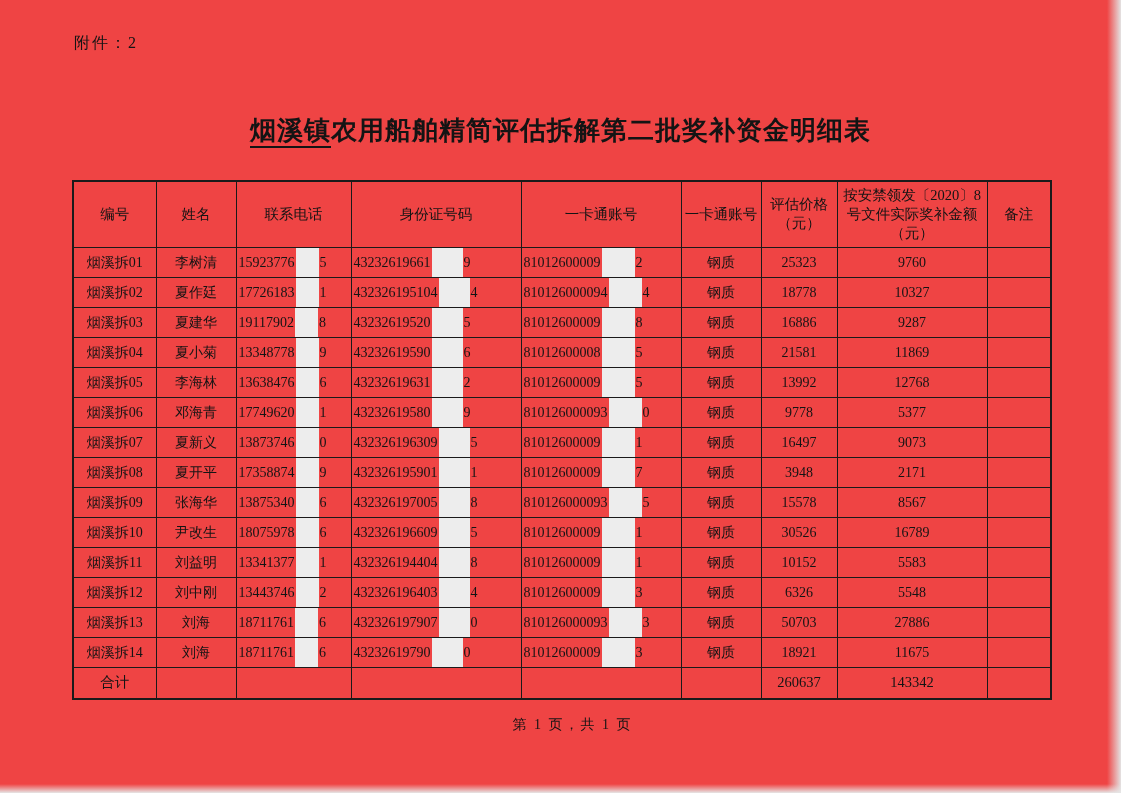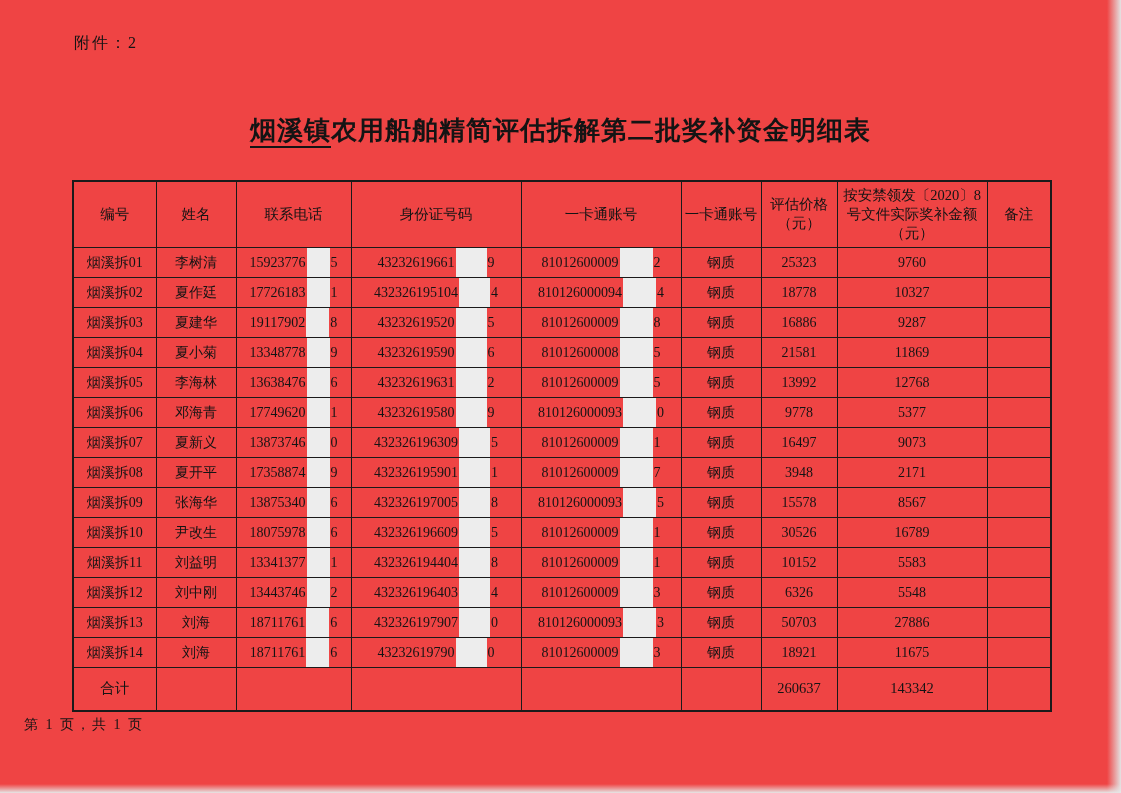--- a/index.html
+++ b/index.html
@@ -41,36 +41,36 @@
     padding:0 2px; overflow:visible;
     font-weight:normal;
   }
   .doc-table thead th {
     height:66px; font-size:14.5px; line-height:19px;
   }
   .doc-table tbody td {
     height:24px; font-size:14px; line-height:15px;
     white-space:nowrap;
   }
-  .doc-table tr.total-row td { height:44px; font-size:14.5px; }
+  .doc-table tr.total-row td { height:32px; font-size:14.5px; }
 
   
-  .masked-wrap { display:flex; align-items:center; justify-content:center; height:100%; }
+  .masked-wrap { display:flex; align-items:center; height:100%; }
   .mask {
     flex:none; height:29px; margin:0 1px;
     background:#ededed; position:relative; z-index:4;
   }
   .mask-phone   { width:23px; }
   .mask-id      { width:31px; }
   .mask-account { width:33px; }
   .num-part { position:relative; z-index:1; }
 
   .page-footer {
     position:absolute; top:716px; left:0; width:100%;
-    font-size:14px; letter-spacing:2px;padding-left:24px;
+    text-align:center; font-size:14px; letter-spacing:2px;padding-left:24px;
   }
 </style>
 </head>
 <body>
 
 <div class="page">
 
   <div class="attachment">附件：2</div>
 
   <div class="doc-title"><span class="underlined">烟溪镇</span><span>农用船舶精简评估拆解第二批奖补资金明细表</span></div>

